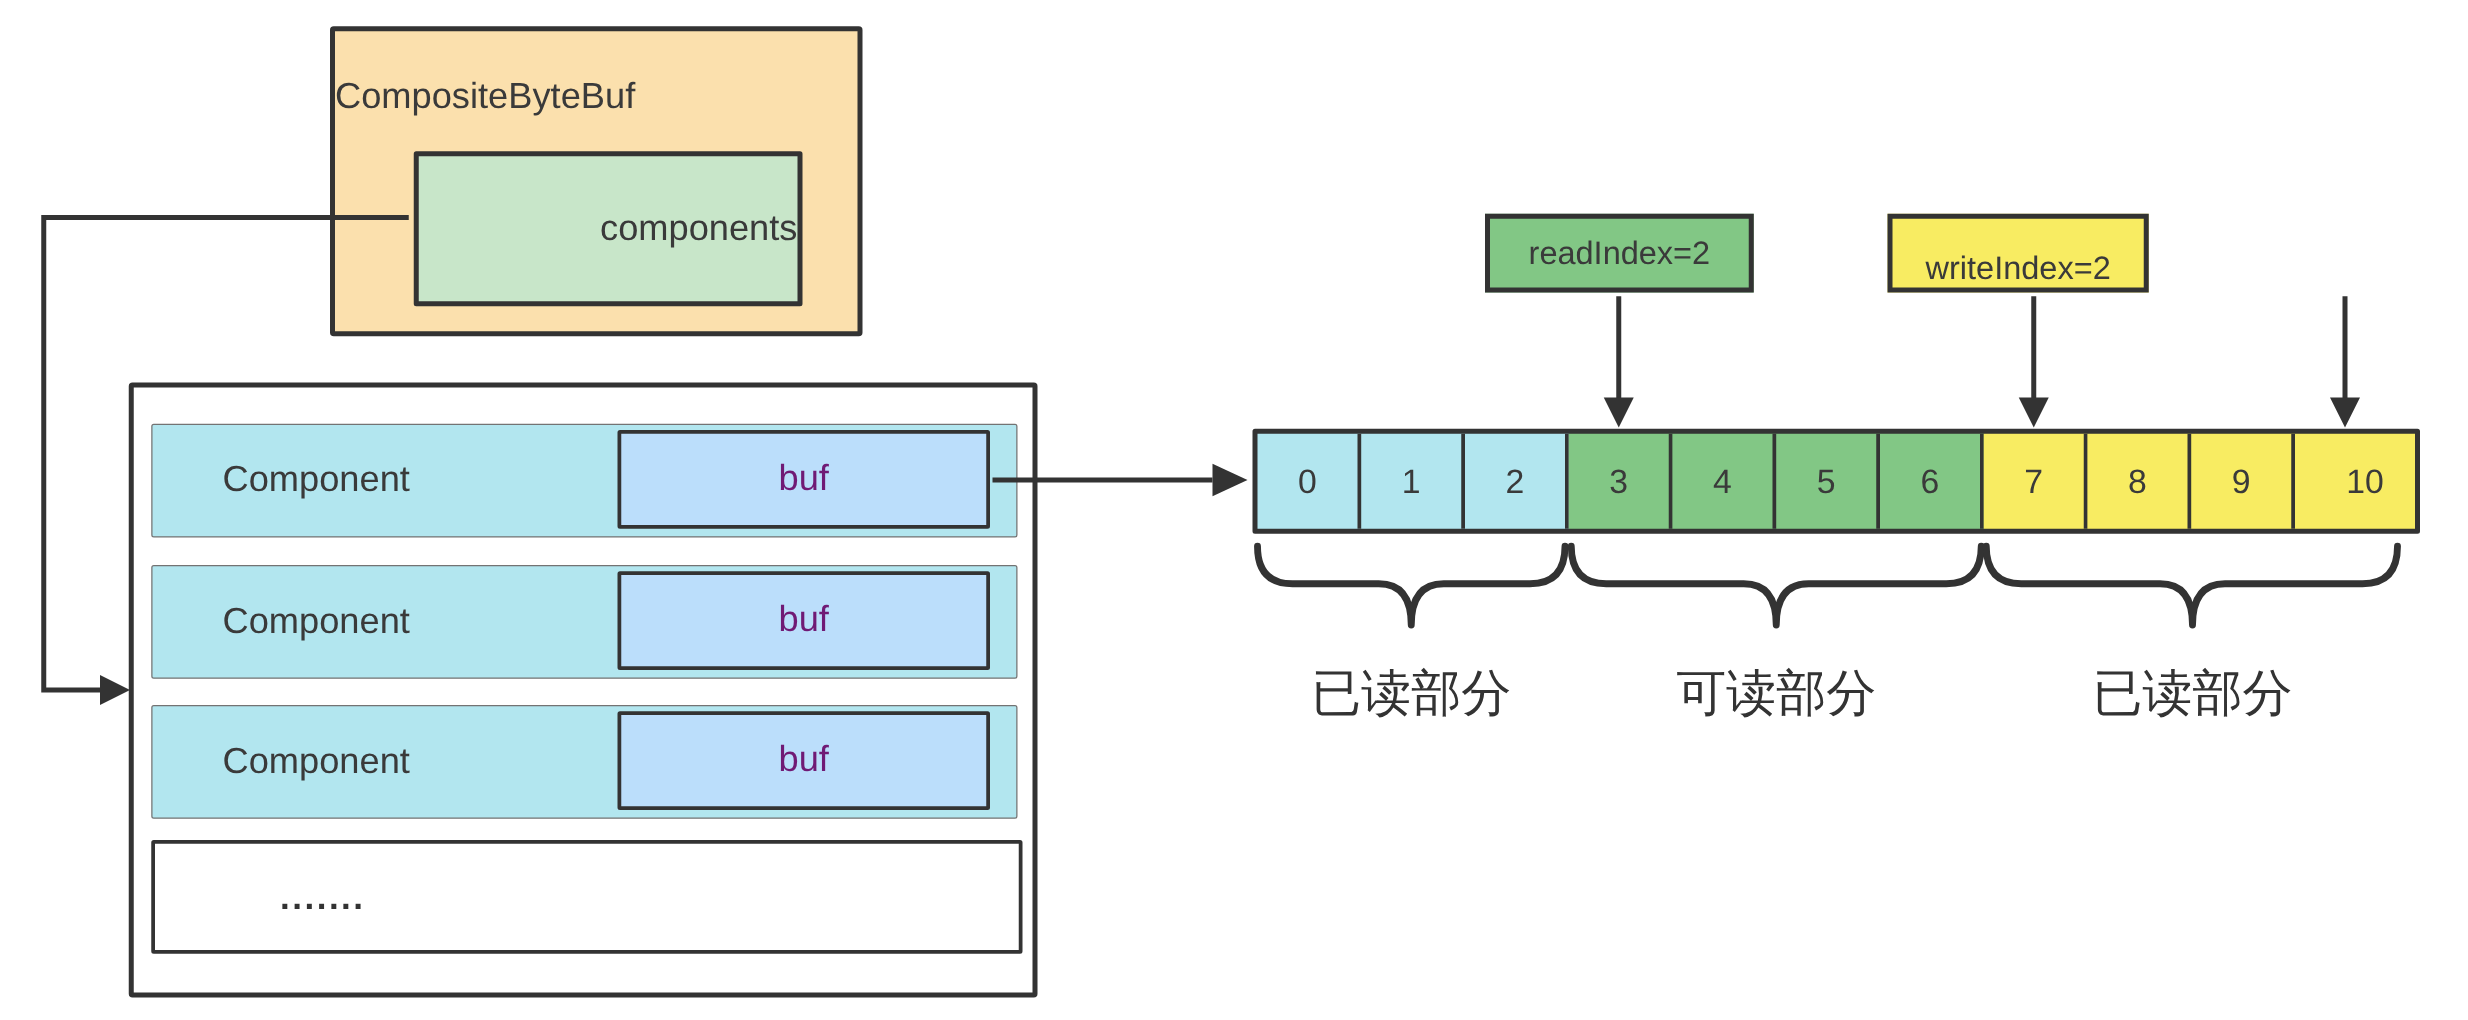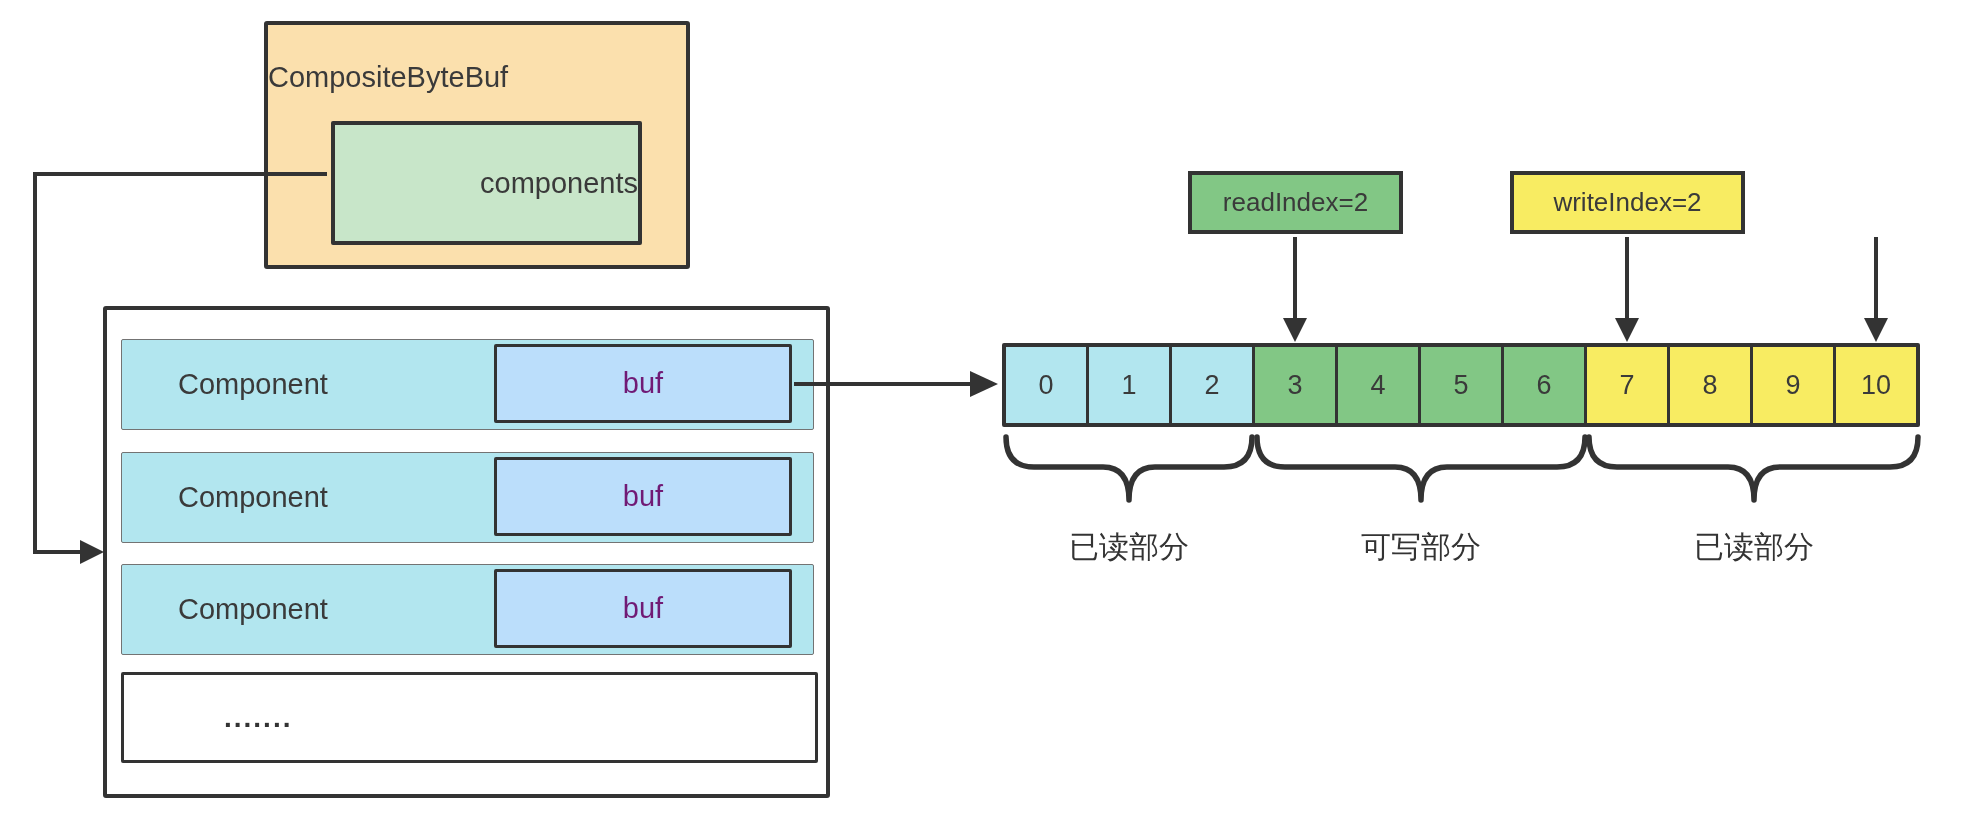--- a/index.html
+++ b/index.html
@@ -26,31 +26,31 @@
   .buf-box{position:absolute;left:372px;top:4px;width:292px;height:73px;background:#bbdefb;
     border:3px solid #333;border-radius:2px;display:flex;align-items:center;justify-content:center;
     font-size:29px;color:#701a75;}
   .ellipsis-row{position:absolute;left:14px;top:362px;width:691px;height:85px;background:#fff;
     border:3px solid #333;border-radius:2px;display:flex;align-items:center;}
   .ellipsis-label{margin-left:100px;font-size:28px;font-weight:bold;letter-spacing:2px;color:#333;}
   
   .pointer-box{height:63px;border:4px solid #333;border-radius:0;
     display:flex;align-items:center;justify-content:center;font-size:26px;color:#3a3a3a;top:171px;}
   .read-box{left:1188px;width:215px;background:#82c785;}
-  .write-box{left:1510px;width:235px;background:#f8ec62;}
+  .write-box{left:1510px;width:209px;background:#f8ec62;align-items:flex-end;}
   .capacity-box{left:1794px;width:165px;background:#ffffff;}
   
   .buffer-array{left:1002px;top:343px;height:84px;border:4px solid #333;border-radius:2px;
     display:flex;background:#333;}
   .buffer-cell{width:80px;height:76px;border-right:3px solid #333;
     display:flex;align-items:center;justify-content:center;font-size:27px;color:#3a3a3a;}
-  .buffer-cell:last-child{border-right:none;}
+  .buffer-cell:last-child{border-right:none;padding-left:16px;}
   .seg-read{background:#b2e6ef;} .seg-readable{background:#82c785;} .seg-writable{background:#f8ec62;}
   
-  .segment-label{top:527px;transform:translateX(-50%);font-size:30px;color:#333;white-space:nowrap;}
+  .segment-label{top:527px;transform:translateX(-50%);font-size:40px;color:#333;white-space:nowrap;}
   .seg-label-1{left:1129px;} .seg-label-2{left:1421px;} .seg-label-3{left:1754px;}
   
   #overlay{position:absolute;left:0;top:0;width:1974px;height:816px;pointer-events:none;}
   #overlay path{fill:none;stroke:#333;}
   #overlay polygon{fill:#333;stroke:none;}
 </style>
 </head>
 <body>
 
 <div id="stage">
@@ -101,21 +101,21 @@
     <div class="buffer-cell seg-readable">4</div>
     <div class="buffer-cell seg-readable">5</div>
     <div class="buffer-cell seg-readable">6</div>
     <div class="buffer-cell seg-writable">7</div>
     <div class="buffer-cell seg-writable">8</div>
     <div class="buffer-cell seg-writable">9</div>
     <div class="buffer-cell seg-writable">10</div>
   </div>
 
   <div class="abs segment-label seg-label-1">已读部分</div>
-  <div class="abs segment-label seg-label-2">可写部分</div>
+  <div class="abs segment-label seg-label-2">可读部分</div>
   <div class="abs segment-label seg-label-3">已读部分</div>
 
   <svg id="overlay" viewBox="0 0 1974 816">
 
     <g>
       <path d="M 327 174 L 35 174 L 35 552 L 80 552" stroke-width="4"></path>
       <polygon points="104,552 80,540 80,564"></polygon>
     </g>
 
     <g>

